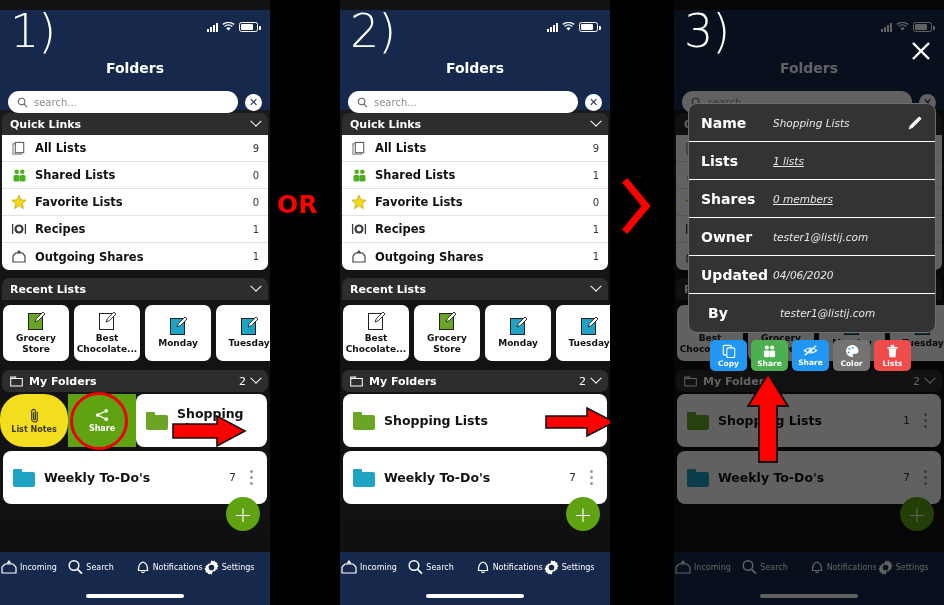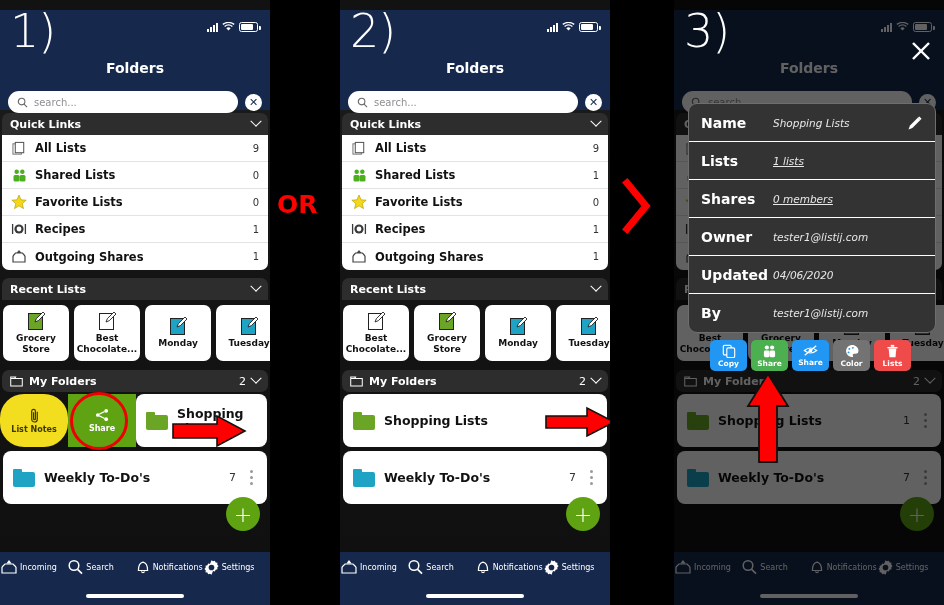--- a/index.html
+++ b/index.html
@@ -180,21 +180,21 @@
   }
   .closeX { position: absolute; right: 12px; top: 40px; z-index: 9;
             width: 22px; height: 22px; }
   .modal {
     position: absolute; left: 14px; right: 8px; top: 103px;
     background: #333333; border-radius: 9px; z-index: 9;
     border: 1px solid #6e6e6e; overflow: hidden;
   }
   .mrow { height: 38px; display:flex; align-items:center; padding: 0 12px;
           border-bottom: 1.5px solid #ffffff; gap: 10px; }
-  .mrow:last-child { border-bottom: none; }
+  .mrow:last-child { border-bottom: none; margin-left: 7px; }
   .mlabel { width: 62px; color:#fff; font-size: 14px; font-weight: bold; }
   .mval { color:#e8e8e8; font-size: 10.5px; font-style: italic; }
   .mval.link { text-decoration: underline; }
   .pencil { margin-left:auto; width: 16px; height: 16px; }
 
   .actionbar {
     position: absolute; left: 36px; top: 340px; z-index: 9;
     display: flex; gap: 4px;
   }
   .act {

